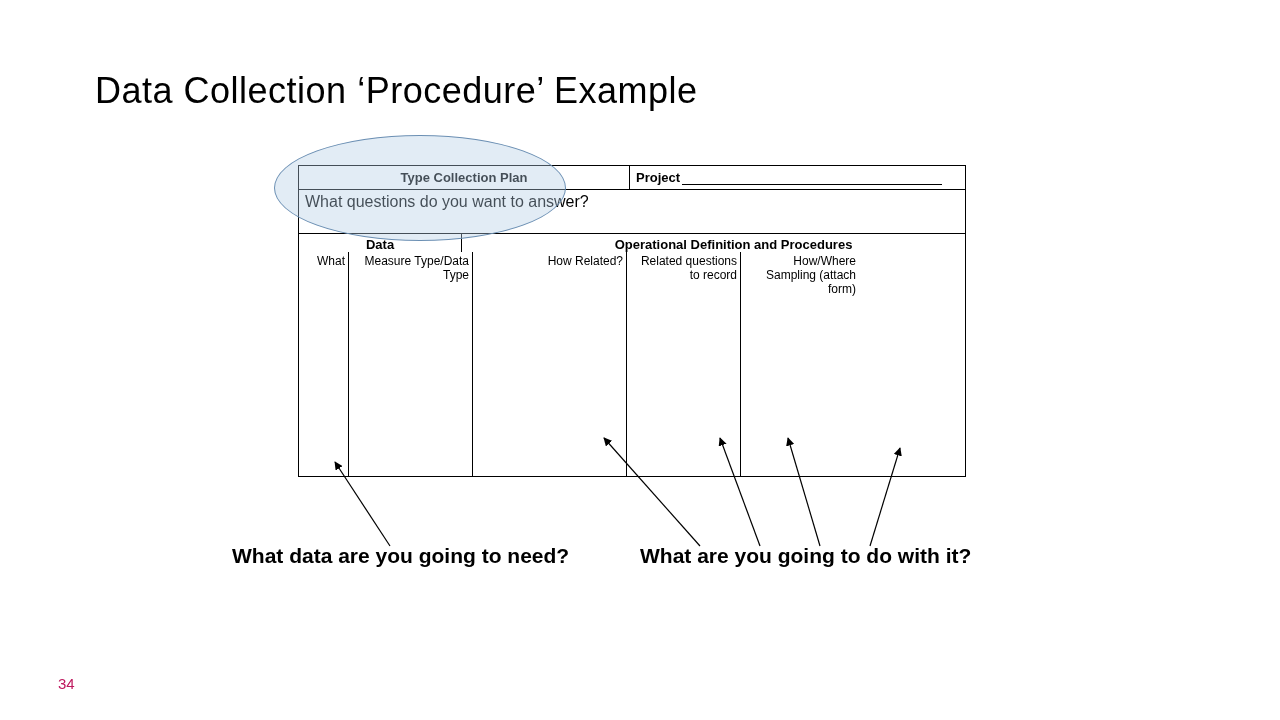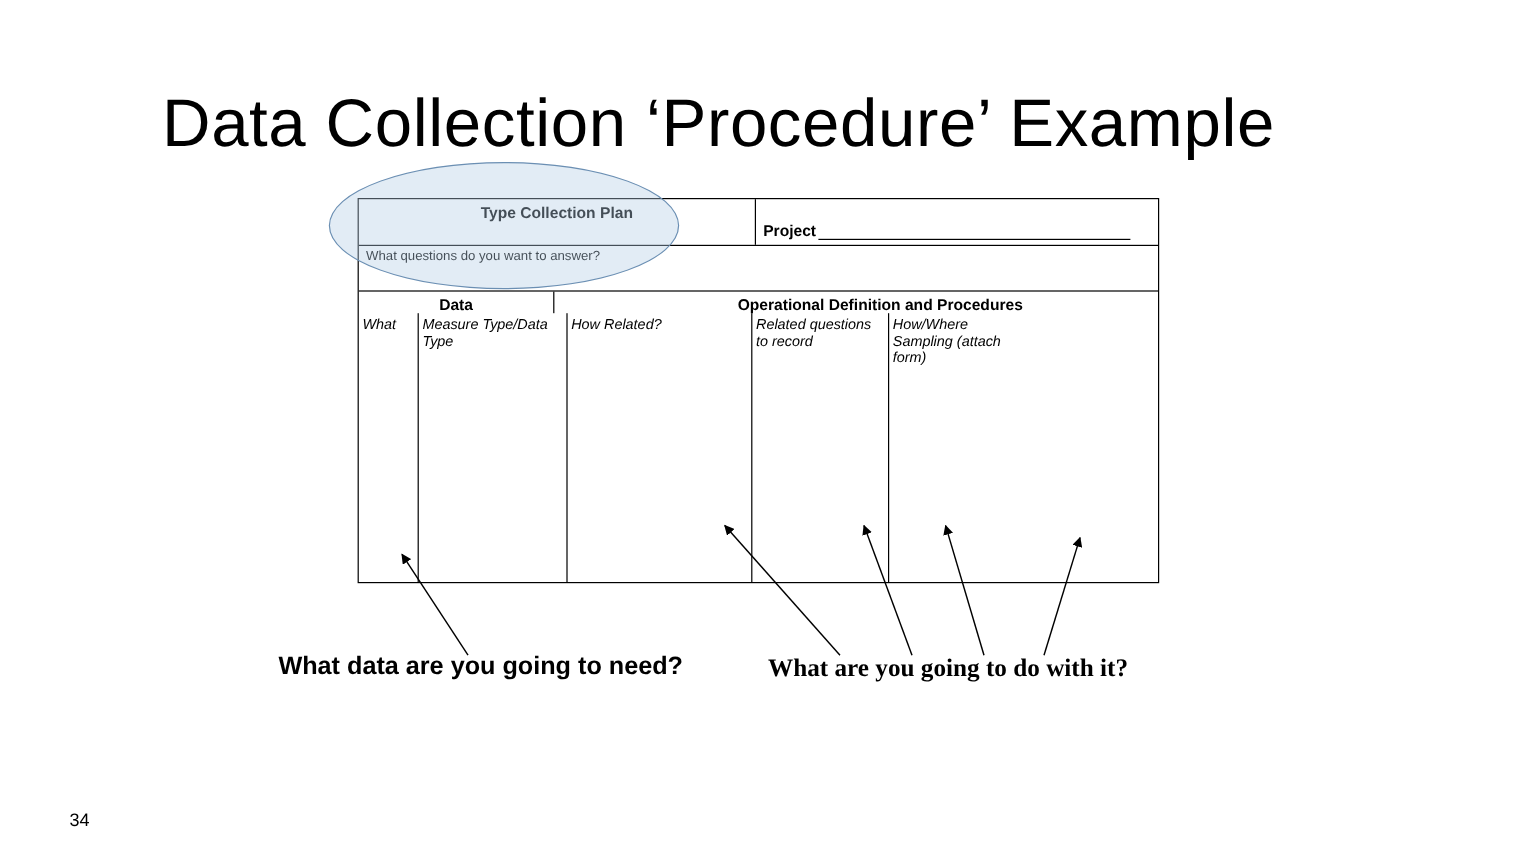--- a/index.html
+++ b/index.html
@@ -15,24 +15,23 @@
   }
   .slide {
     position: relative;
     width: 1280px;
     height: 720px;
   }
   .title {
     position: absolute;
     left: 95px;
     top: 70px;
-    font-size: 56px;
+    font-size: 36px;
     font-weight: 400;
     letter-spacing: 0.5px;
-    margin-left: 40px;
   }
   .table-wrap {
     position: absolute;
     left: 298px;
     top: 165px;
     width: 668px;
     border: 1.5px solid #000;
     box-sizing: border-box;
     font-size: 13px;
   }
@@ -53,36 +52,35 @@
   .hdr-left {
     width: 332px;
     text-align: center;
     font-weight: bold;
     padding: 4px 0;
   }
   .hdr-right {
     width: 336px;
     font-weight: bold;
     padding: 4px 6px;
-    margin-top: 15px;
   }
   .proj-line {
     display: inline-block;
     border-bottom: 1px solid #000;
     width: 260px;
     vertical-align: bottom;
     margin-left: 2px;
     height: 10px;
   }
 
   
   .qrow {
     border-bottom: 1.5px solid #000;
     padding: 3px 6px 22px 6px;
-    font-size: 11px;
+    font-size: 16px;
   }
 
   
   .grp-data {
     width: 174px;
     text-align: center;
     font-weight: bold;
     padding: 3px 0 0 0;
     border-bottom: none;
   }
@@ -93,24 +91,23 @@
     padding: 3px 0 0 0;
     border-bottom: none;
   }
   .grp-row { border-bottom: none; gap: 40px; }
 
   
   .body-row { height: 224px; align-items: stretch; }
   .col {
     border-right: 1.5px solid #000;
     box-sizing: border-box;
-    text-align: left;
+    text-align: right;
     font-size: 12px;
     padding: 2px 3px;
-    font-style: italic;
   }
   .col:last-child { border-right: none; }
   .c-what   { width: 50px; }
   .c-meas   { width: 124px; }
   .c-how    { width: 154px; }
   .c-rel    { width: 114px; }
   .c-samp   { width: 108px; }
   .c-rec    { width: 118px; }
 
   
@@ -127,36 +124,36 @@
   }
 
   
   .ann {
     position: absolute;
     font-weight: bold;
     font-size: 21px;
     white-space: nowrap;
   }
   .ann-left  { left: 232px; top: 544px; }
-  .ann-right { left: 640px; top: 544px; font-family: Liberation Serif, serif; }
+  .ann-right { left: 640px; top: 544px; }
 
   
   svg.arrows {
     position: absolute;
     left: 0; top: 0;
     width: 1280px; height: 720px;
     pointer-events: none;
   }
 
   .page-num {
     position: absolute;
     left: 58px;
     bottom: 28px;
     font-size: 15px;
-    color: #000000;
+    color: #be185d;
   }
 </style>
 </head>
 <body>
 
 <div class="slide">
 
   <div class="title">Data Collection ‘Procedure’ Example</div>
 
   <div class="table-wrap">

